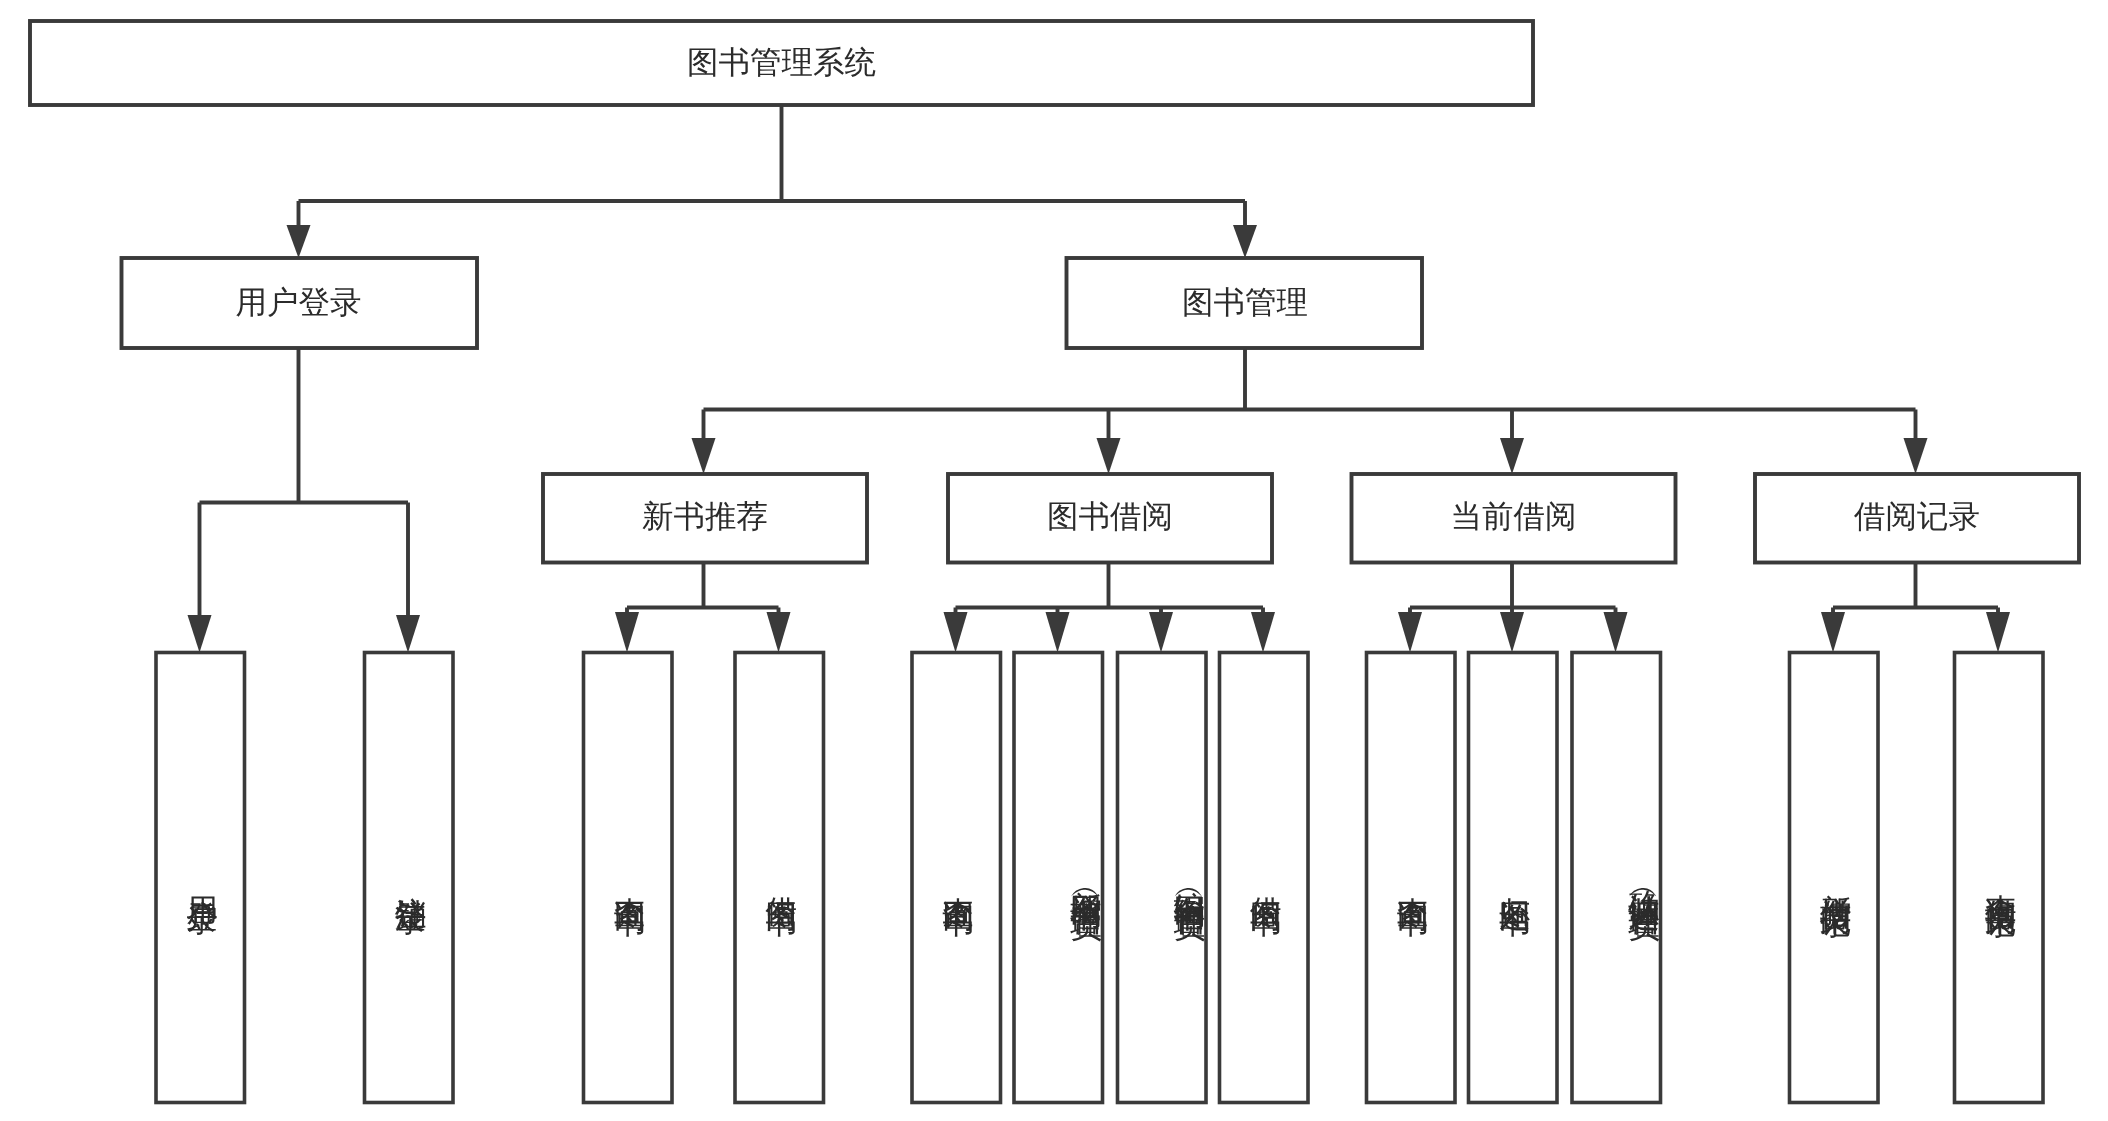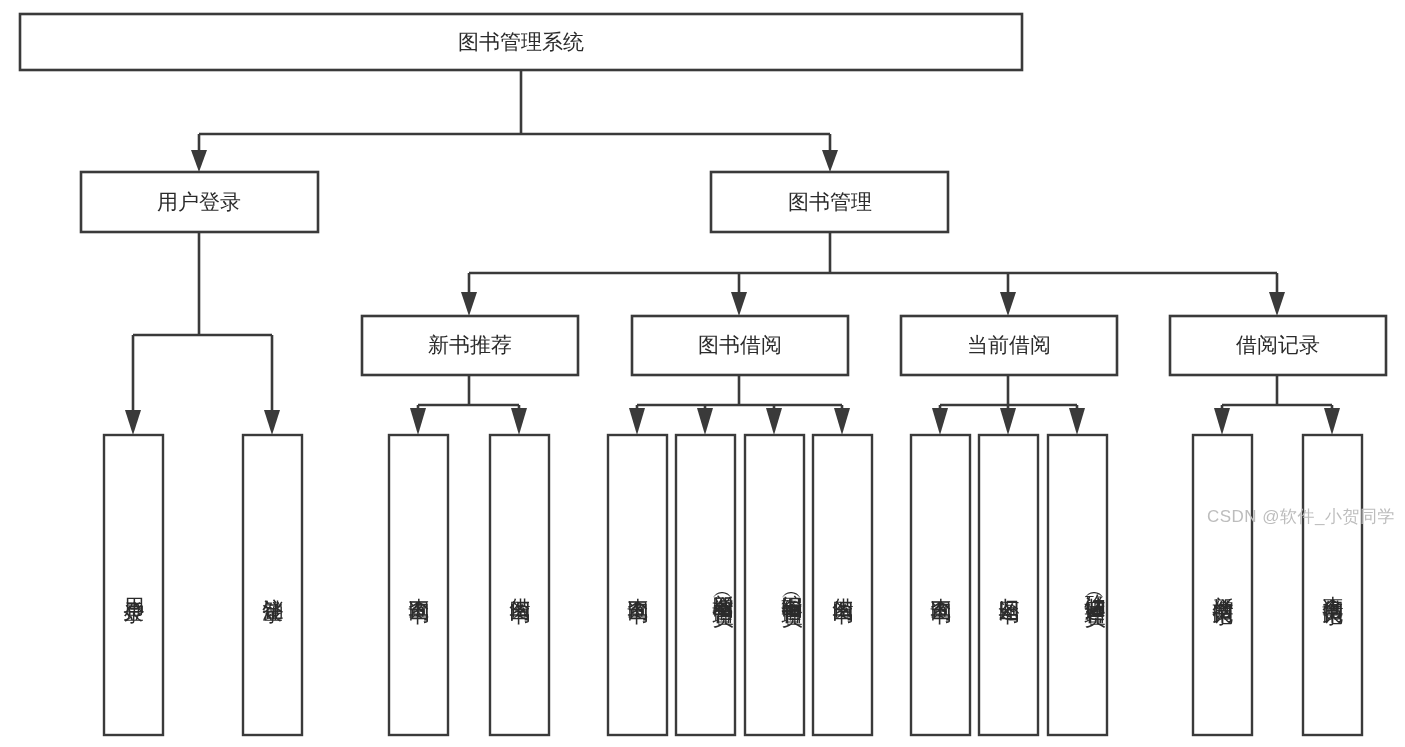--- a/index.html
+++ b/index.html
@@ -200,14 +200,13 @@
   <div class="leaf-label-wrap" style="left:745px; top:440px; width:59px; height:292px; align-items:flex-start;">编辑图书（管理员）</div>
   <div class="leaf-label-wrap" style="left:813px; top:435px; width:59px; height:300px;">借阅图书</div>
 
   <div class="leaf-label-wrap" style="left:911px; top:435px; width:59px; height:300px;">查询图书</div>
   <div class="leaf-label-wrap" style="left:979px; top:435px; width:59px; height:300px;">归还图书</div>
   <div class="leaf-label-wrap" style="left:1048px; top:440px; width:59px; height:292px; align-items:flex-start;">确认归还（管理员）</div>
 
   <div class="leaf-label-wrap" style="left:1193px; top:435px; width:59px; height:300px;">新增借阅记录</div>
   <div class="leaf-label-wrap" style="left:1303px; top:435px; width:59px; height:300px;">查询借阅记录</div>
 
-  <div class="watermark">CSDN @软件_小贺同学</div>
 </div>
 
 </body></html>

